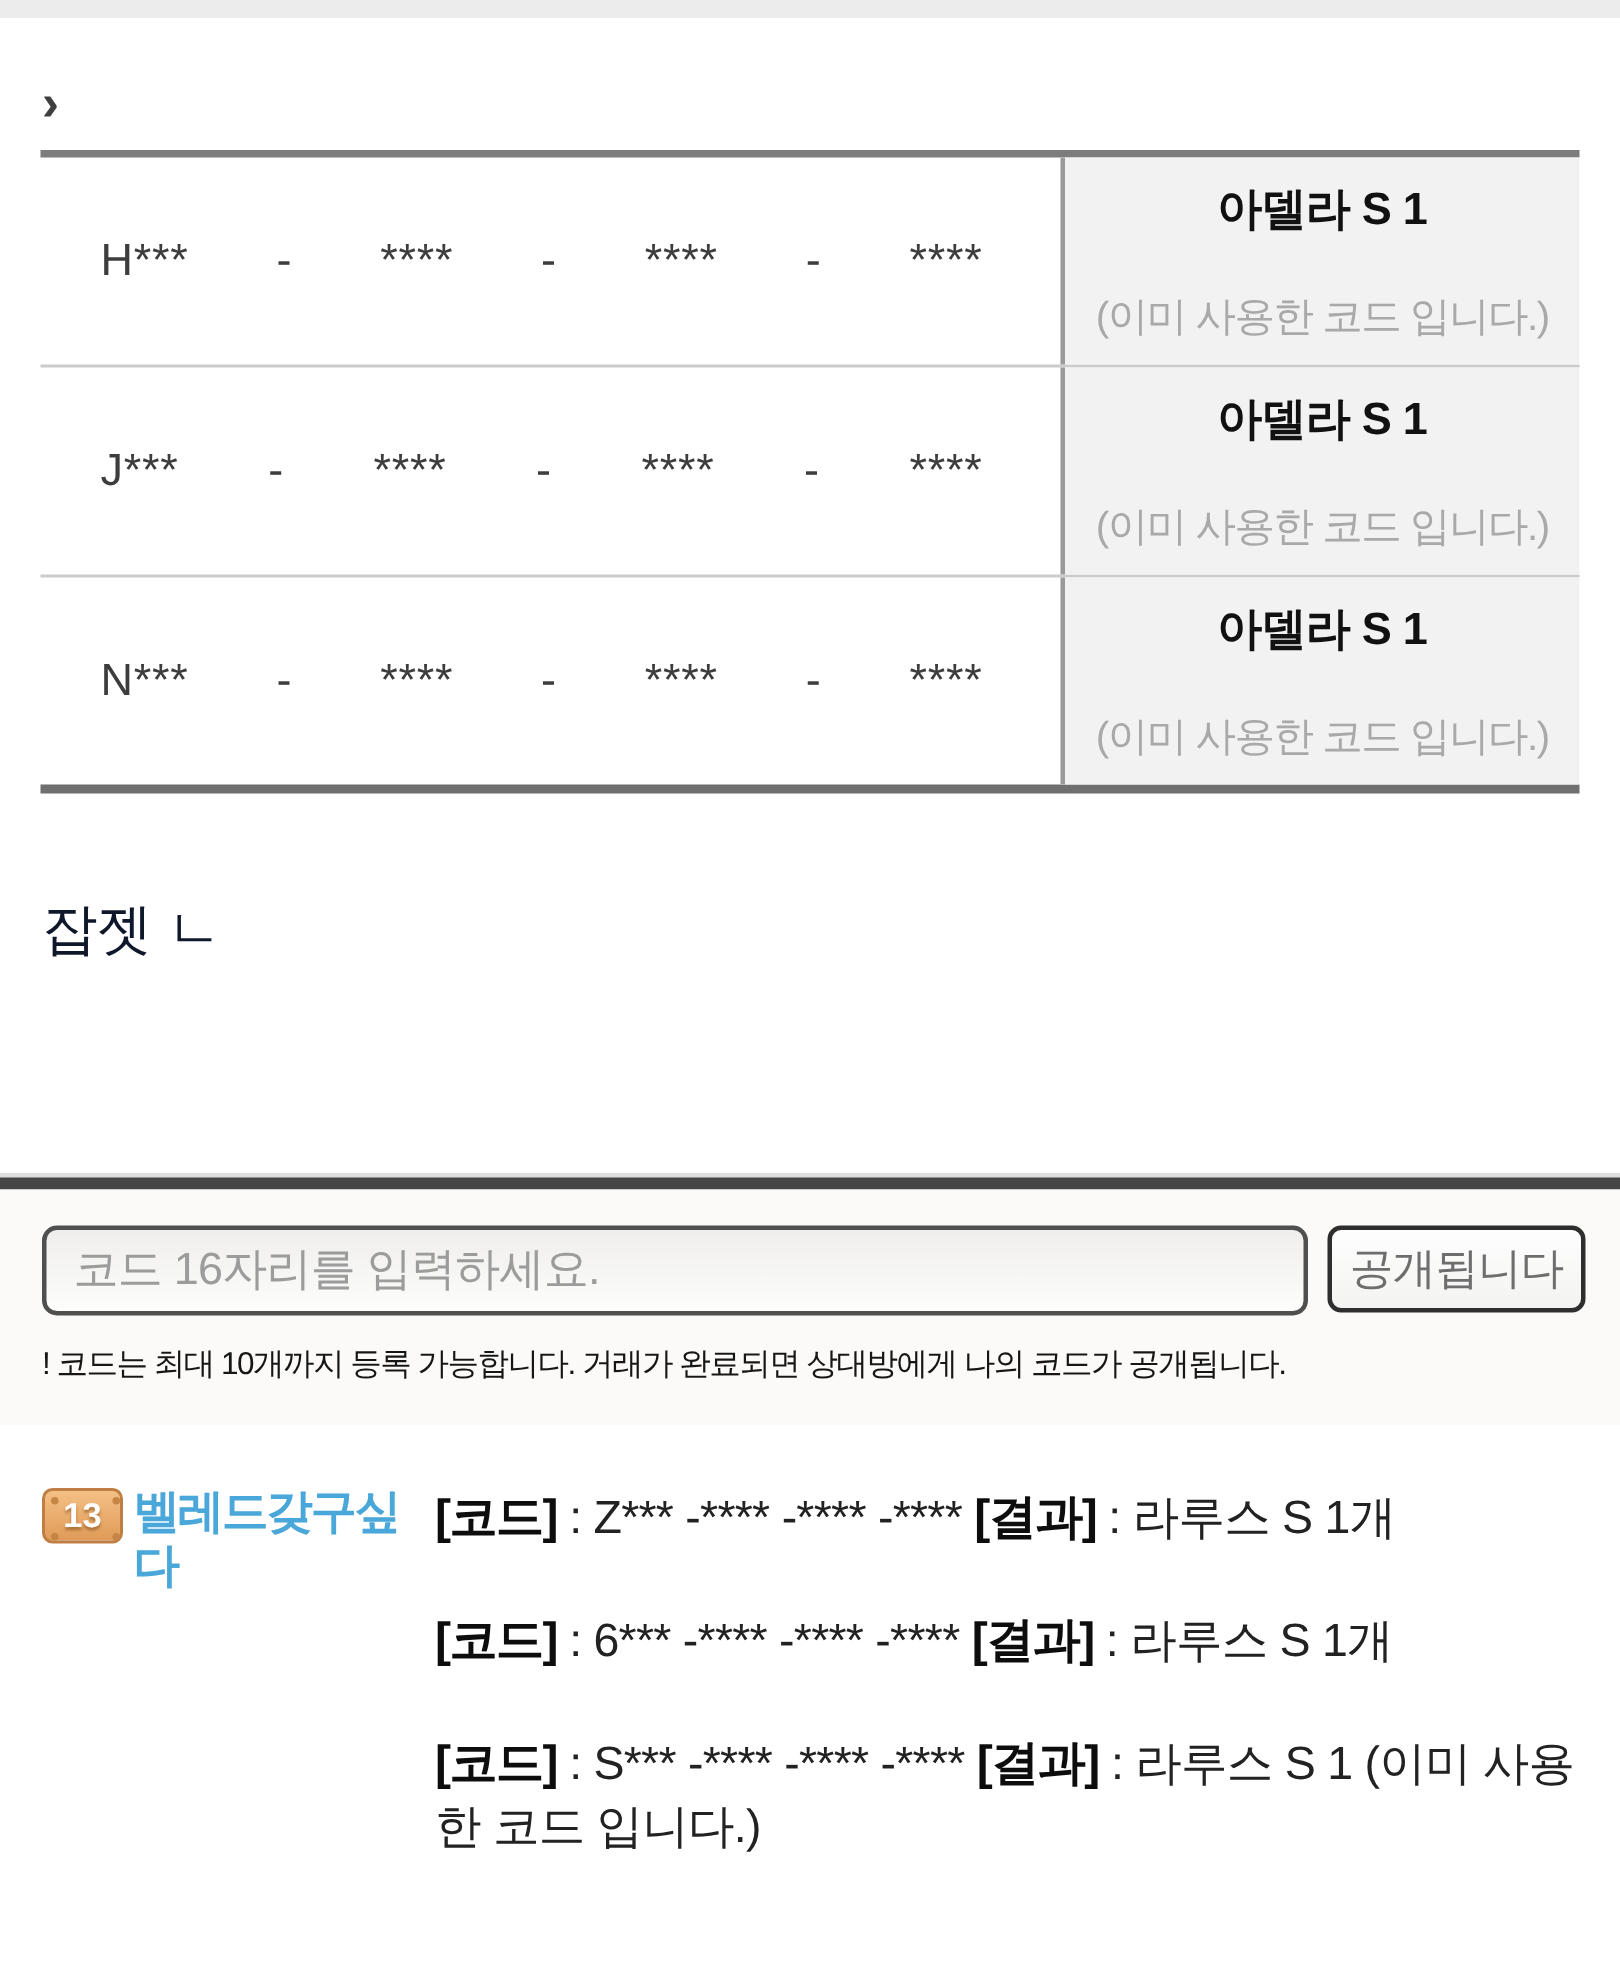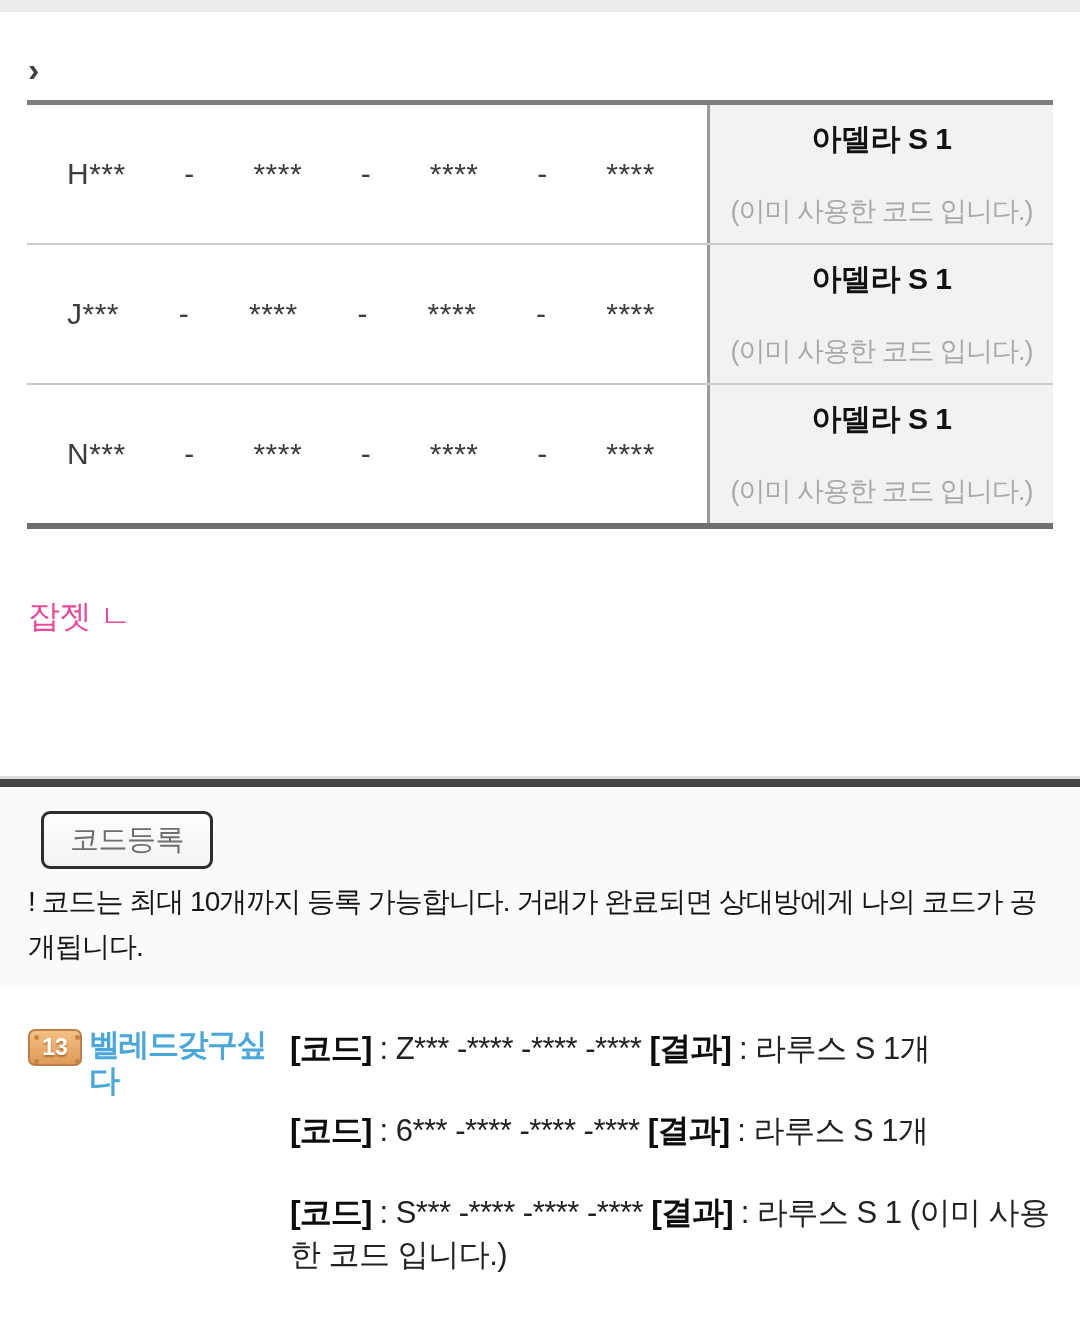--- a/index.html
+++ b/index.html
@@ -41,21 +41,21 @@
     background:#f2f2f2;
     display:flex;flex-direction:column;align-items:center;justify-content:center;
     text-align:center;
     gap:28px;
   }
   .result-title{font-size:30px;font-weight:bold;color:#111;letter-spacing:-0.5px;}
   .result-note{font-size:27px;color:#a9a9a9;margin-top:5px;letter-spacing:-1px;}
 
   .free-note{
     margin:66px 28px 0 28px;
-    font-size:32px;color:#ec4899;letter-spacing:-0.5px;
+    font-size:37px;color:#0f172a;letter-spacing:-0.5px;
   }
 
   .thick-divider{
     margin-top:137px;
     border-top:3px solid #dedede;
     height:8px;background:#454545;
   }
 
   
   .form-section{background:#fbfaf8;padding:24px 0 18px 0;}
@@ -73,21 +73,21 @@
     width:172px;height:58px;margin-left:13px;flex:none;
     border:3px solid #2e2e2e;border-radius:9px;
     background:linear-gradient(#fefefe,#f3f3f1);
     font-size:29px;color:#6e6e6e;letter-spacing:-0.5px;
     font-family:"Liberation Sans","DejaVu Sans",sans-serif;
     display:flex;align-items:center;justify-content:center;
     box-sizing:border-box;cursor:pointer;
   }
   .help-text{
     margin:10px 28px 0 28px;
-    font-size:28px;line-height:45px;color:#161616;letter-spacing:-1px;
+    font-size:21px;line-height:45px;color:#161616;letter-spacing:-1px;
   }
 
   
   .comment{display:flex;margin-top:40px;}
   .comment-author{
     width:262px;flex:none;
     padding-left:28px;box-sizing:content-box;
     display:flex;align-items:flex-start;
   }
   .level-badge{
@@ -178,21 +178,22 @@
   </div>
 
 </div>
 
 <div class="free-note">잡젯 ㄴ</div>
 
 <div class="thick-divider"></div>
 
 <div class="form-section">
   <div class="form-row">
-    <button class="submit-btn">코드등록</button>
+    <input class="code-input" type="text" placeholder="코드 16자리를 입력하세요." style="">
+    <button class="submit-btn">공개됩니다</button>
   </div>
   <div class="help-text">! 코드는 최대 10개까지 등록 가능합니다. 거래가 완료되면 상대방에게 나의 코드가 공개됩니다.</div>
 </div>
 
 <div class="comment">
   <div class="comment-author">
     <span class="level-badge">13</span>
     <span class="username">벨레드갖구싶다</span>
   </div>
   <div class="comment-body">

